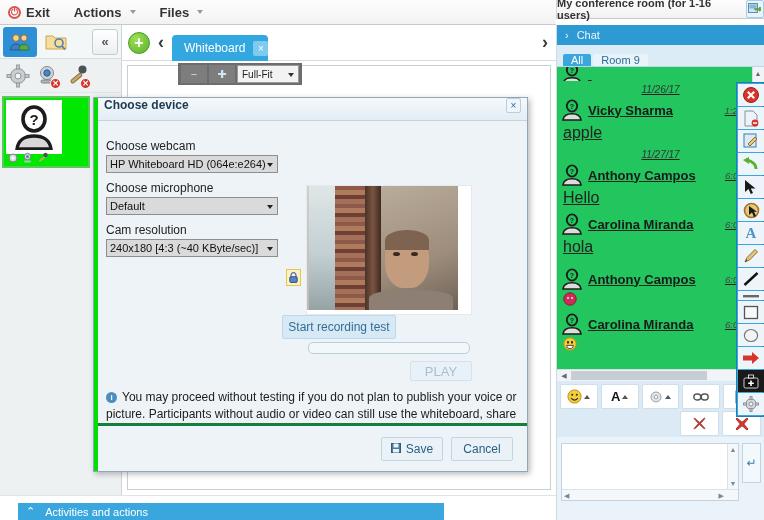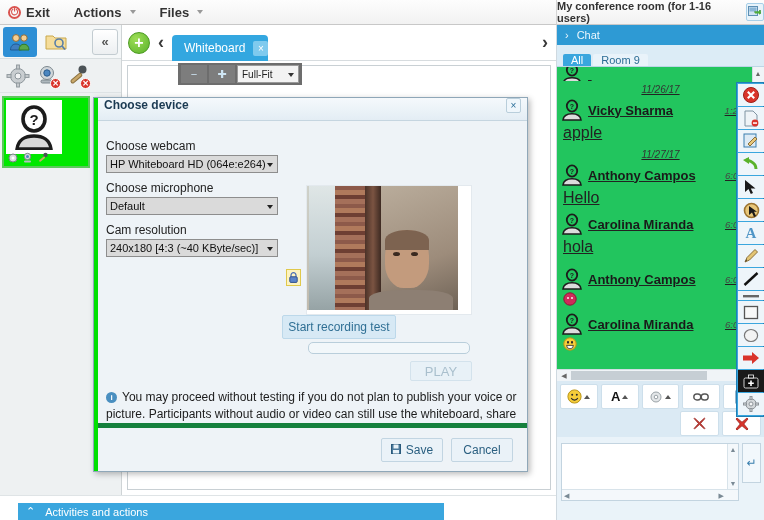--- a/index.html
+++ b/index.html
@@ -35,21 +35,21 @@
   }
   .caret-dn {
     width: 0; height: 0; margin-left: 3px;
     border-left: 3.5px solid transparent;
     border-right: 3.5px solid transparent;
     border-top: 4px solid #999;
   }
 
   
   .room-title {
-    position: absolute; left: 556px; top: 0; width: 208px; height: 25px;
+    position: absolute; left: 556px; top: 0; width: 208px; height: 19px;
     background: linear-gradient(#fdfdfd, #f2f2f2);
     border-bottom: 1px solid #c8c8c8; border-left: 1px solid #d5d5d5;
     display: flex; align-items: center; justify-content: center; gap: 4px;
   }
   .room-title-text { font-size: 11px; font-weight: bold; color: #333; }
   .room-exit-btn {
     width: 19px; height: 18px; border: 1px solid #a7cfe8;
     background: #e8f3fa; border-radius: 2px;
     display: flex; align-items: center; justify-content: center;
   }
@@ -376,21 +376,21 @@
     font-size: 12px; color: #1c1c1c; line-height: 17px;
   }
   .info-icon {
     display: inline-flex; width: 11px; height: 11px; border-radius: 50%;
     background: #4a8fc0; color: #fff; font-size: 8px; font-weight: bold;
     align-items: center; justify-content: center; margin-right: 5px;
     vertical-align: middle;
   }
   .modal-footer {
     position: absolute; left: 4px; right: 0; bottom: 0; height: 48px;
-    border-top: 5px solid #15803d; background: #eef3f7;
+    border-top: 3px solid #15803d; background: #eef3f7;
     display: flex; align-items: center; justify-content: flex-end;
     gap: 8px; padding-right: 14px;
   }
   .btn {
     min-width: 62px; height: 24px; background: #eaf2f8;
     border: 1px solid #c2d5e2; border-radius: 2px;
     color: #2a5f80; font-size: 12px;
     display: flex; align-items: center; justify-content: center; gap: 5px;
   }
   .save-ic { font-size: 10px; }

